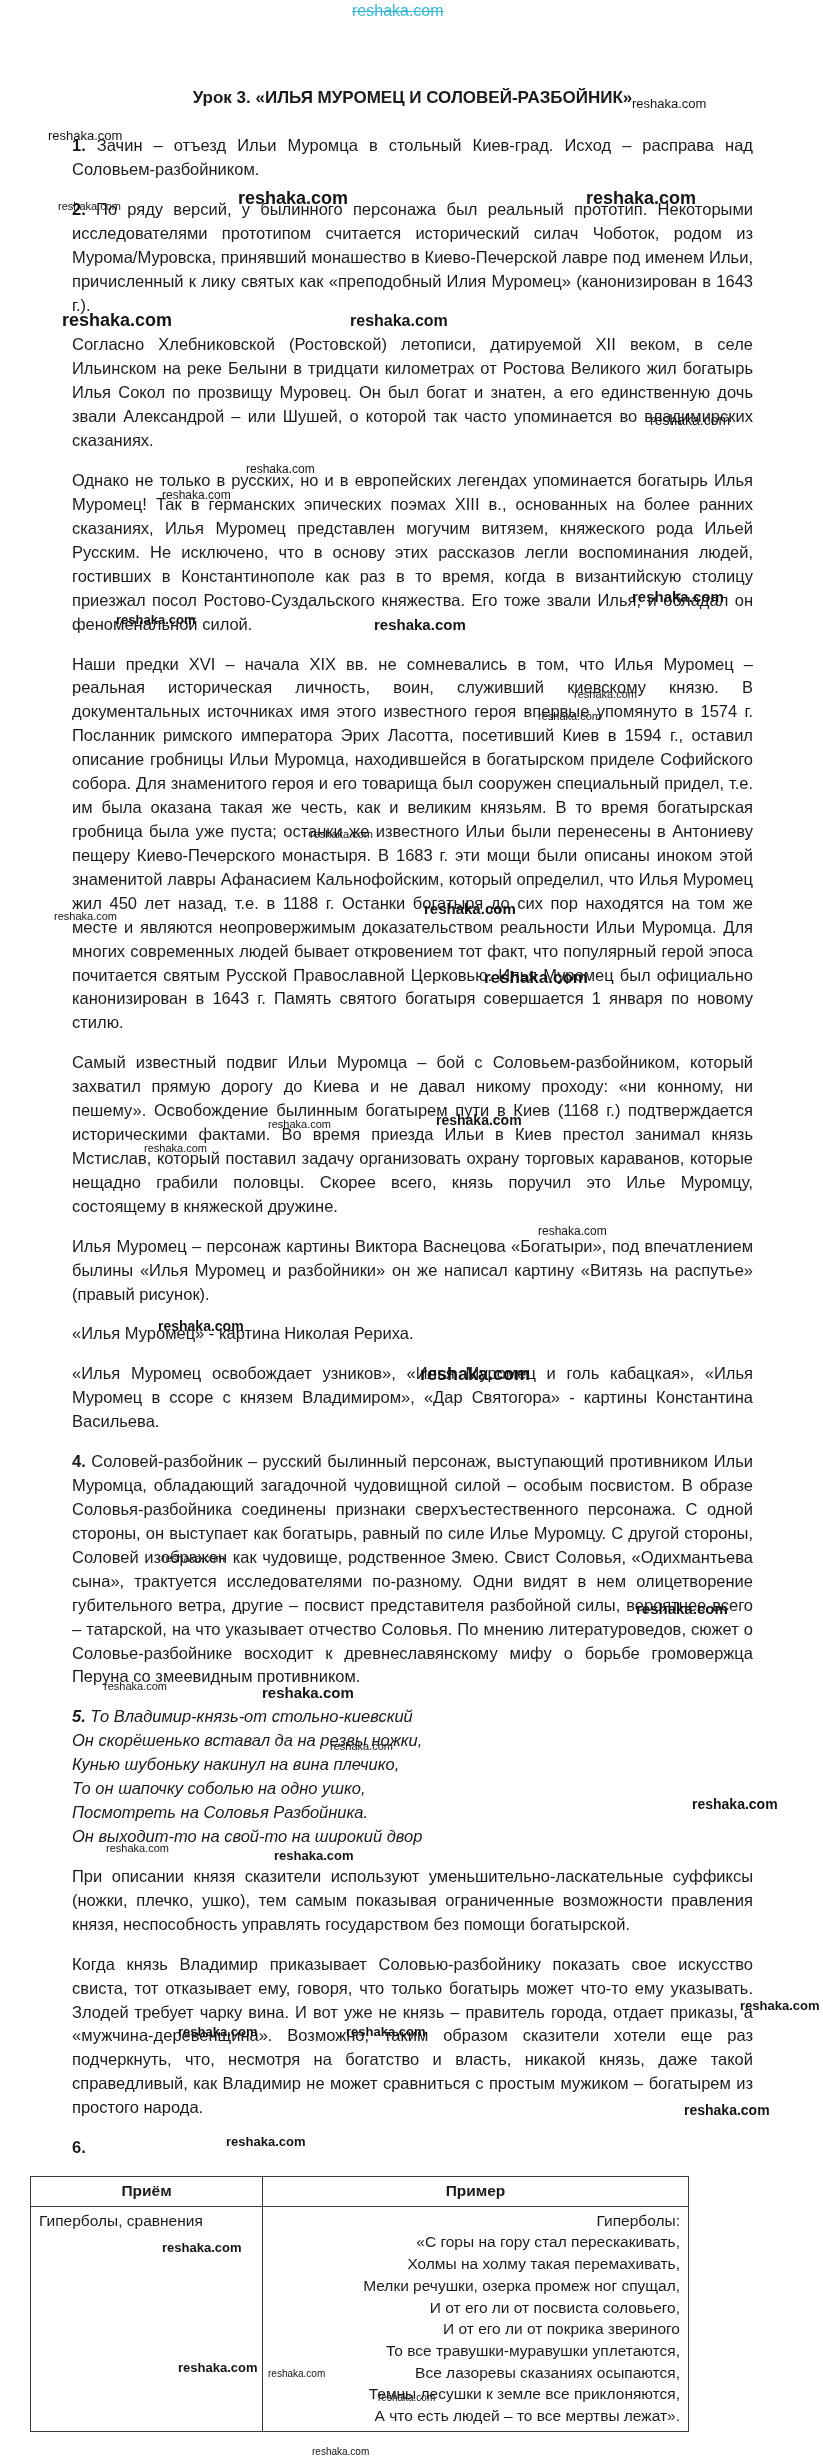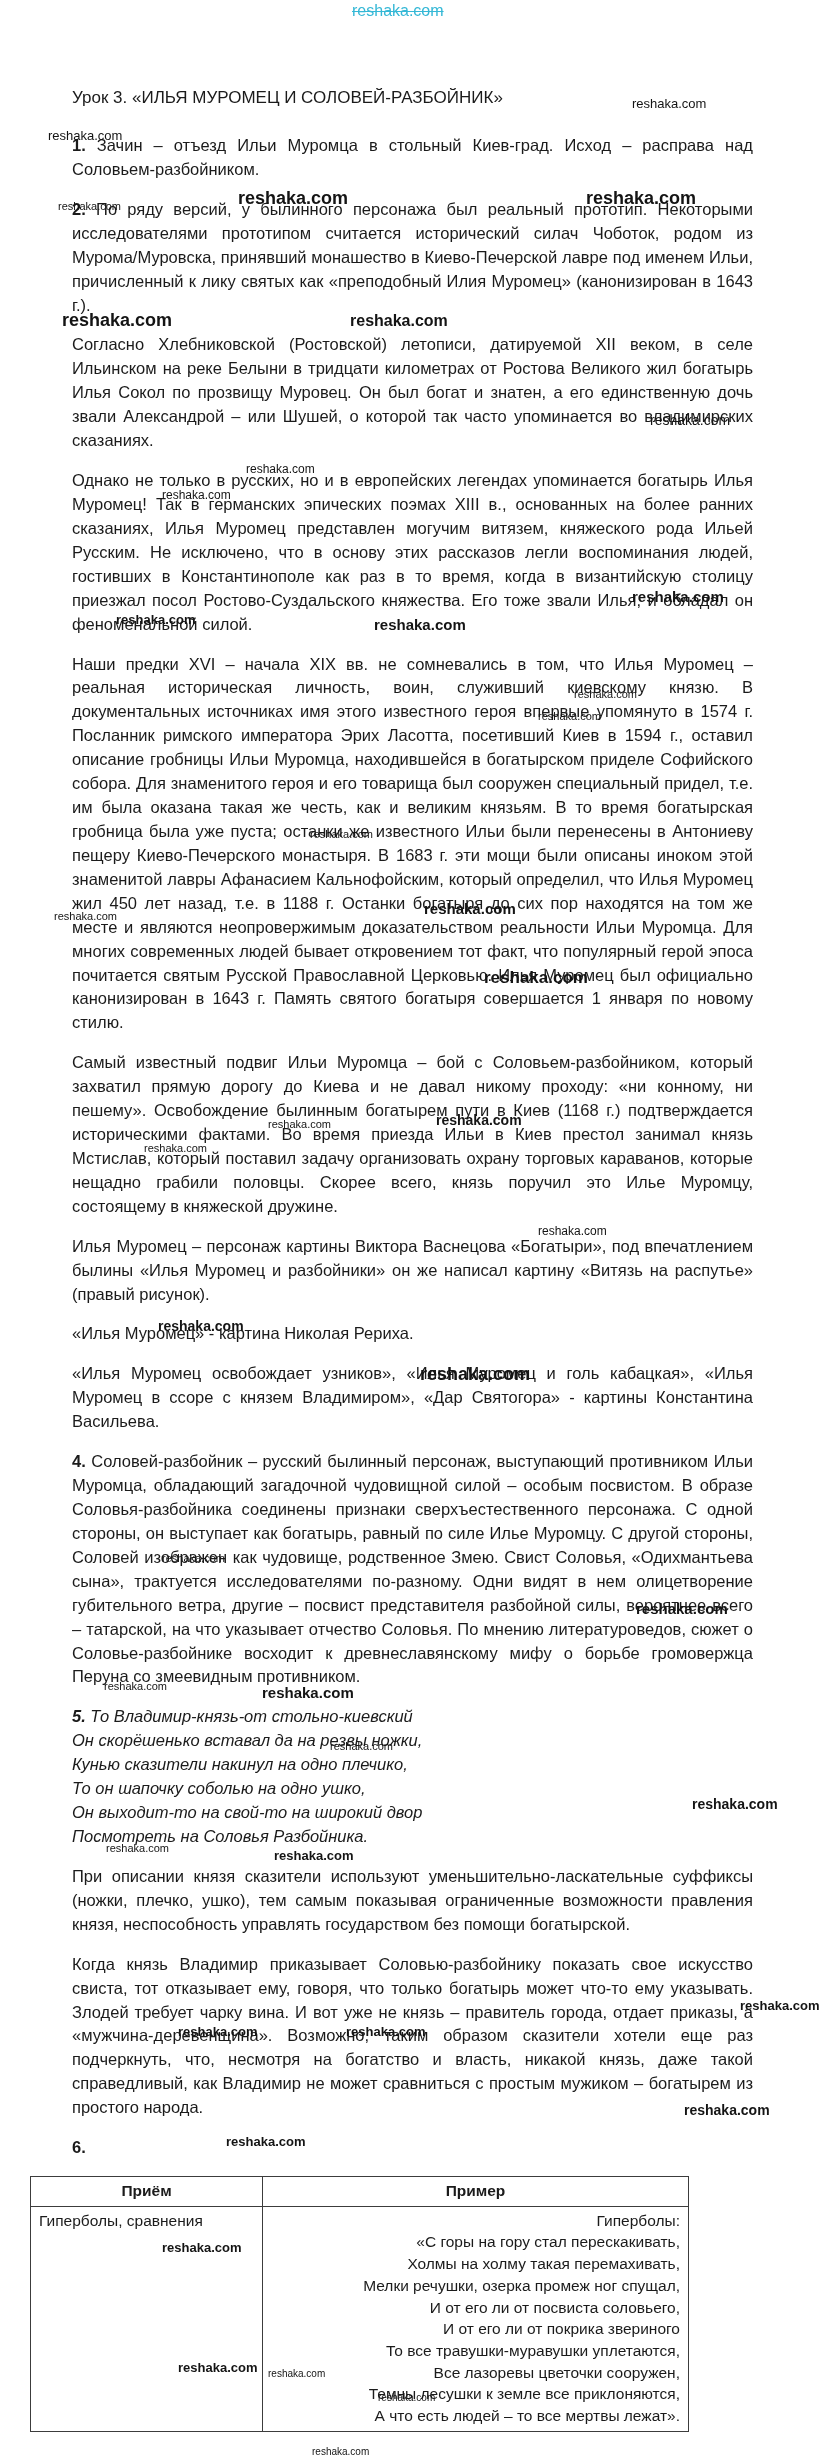--- a/index.html
+++ b/index.html
@@ -7,21 +7,22 @@
     position:relative;
     width:823px;
     height:2457px;
     overflow:hidden;
     background:#fff;
     font-family:"Liberation Sans", sans-serif;
     color:#1b1b1b;
   }
   .title{
     font-size:17px;
-    font-weight:normal;
+    font-weight:bold;
+    text-align:center;
     margin:0;
     padding:88px 70px 26px 72px;
   }
   .content{padding:0 70px 0 72px;}
   .para{
     font-size:16.5px;
     line-height:1.45;
     text-align:justify;
     margin:0 0 16px 0;
   }
@@ -120,24 +121,24 @@
       <p class="para">Однако не только в русских, но и в европейских легендах упоминается богатырь Илья Муромец! Так в германских эпических поэмах XIII в., основанных на более ранних сказаниях, Илья Муромец представлен могучим витязем, княжеского рода Ильей Русским. Не исключено, что в основу этих рассказов легли воспоминания людей, гостивших в Константинополе как раз в то время, когда в византийскую столицу приезжал посол Ростово-Суздальского княжества. Его тоже звали Илья, и обладал он феноменальной силой.</p>
       <p class="para">Наши предки XVI – начала XIX вв. не сомневались в том, что Илья Муромец – реальная историческая личность, воин, служивший киевскому князю. В документальных источниках имя этого известного героя впервые упомянуто в 1574 г. Посланник римского императора Эрих Ласотта, посетивший Киев в 1594 г., оставил описание гробницы Ильи Муромца, находившейся в богатырском приделе Софийского собора. Для знаменитого героя и его товарища был сооружен специальный придел, т.е. им была оказана такая же честь, как и великим князьям. В то время богатырская гробница была уже пуста; останки же известного Ильи были перенесены в Антониеву пещеру Киево-Печерского монастыря. В 1683 г. эти мощи были описаны иноком этой знаменитой лавры Афанасием Кальнофойским, который определил, что Илья Муромец жил 450 лет назад, т.е. в 1188 г. Останки богатыря до сих пор находятся на том же месте и являются неопровержимым доказательством реальности Ильи Муромца. Для многих современных людей бывает откровением тот факт, что популярный герой эпоса почитается святым Русской Православной Церковью. Илья Муромец был официально канонизирован в 1643 г. Память святого богатыря совершается 1 января по новому стилю.</p>
       <p class="para">Самый известный подвиг Ильи Муромца – бой с Соловьем-разбойником, который захватил прямую дорогу до Киева и не давал никому проходу: «ни конному, ни пешему». Освобождение былинным богатырем пути в Киев (1168 г.) подтверждается историческими фактами. Во время приезда Ильи в Киев престол занимал князь Мстислав, который поставил задачу организовать охрану торговых караванов, которые нещадно грабили половцы. Скорее всего, князь поручил это Илье Муромцу, состоящему в княжеской дружине.</p>
       <p class="para">Илья Муромец – персонаж картины Виктора Васнецова «Богатыри», под впечатлением былины «Илья Муромец и разбойники» он же написал картину «Витязь на распутье» (правый рисунок).</p>
       <p class="para">«Илья Муромец» - картина Николая Рериха.</p>
       <p class="para">«Илья Муромец освобождает узников», «Илья Муромец и голь кабацкая», «Илья Муромец в ссоре с князем Владимиром», «Дар Святогора» - картины Константина Васильева.</p>
       <p class="para"><b>4. </b>Соловей-разбойник – русский былинный персонаж, выступающий противником Ильи Муромца, обладающий загадочной чудовищной силой – особым посвистом. В образе Соловья-разбойника соединены признаки сверхъестественного персонажа. С одной стороны, он выступает как богатырь, равный по силе Илье Муромцу. С другой стороны, Соловей изображен как чудовище, родственное Змею. Свист Соловья, «Одихмантьева сына», трактуется исследователями по-разному. Одни видят в нем олицетворение губительного ветра, другие – посвист представителя разбойной силы, вероятнее всего – татарской, на что указывает отчество Соловья. По мнению литературоведов, сюжет о Соловье-разбойнике восходит к древнеславянскому мифу о борьбе громовержца Перуна со змеевидным противником.</p>
       <div class="poem">
         <div class="poem-line"><b>5. </b>То Владимир-князь-от стольно-киевский</div>
         <div class="poem-line">Он скорёшенько вставал да на резвы ножки,</div>
-        <div class="poem-line">Кунью сказители накинул на одно плечико,</div>
+        <div class="poem-line">Кунью шубоньку накинул на вина плечико,</div>
         <div class="poem-line">То он шапочку соболью на одно ушко,</div>
+        <div class="poem-line">Посмотреть на Соловья Разбойника.</div>
         <div class="poem-line">Он выходит-то на свой-то на широкий двор</div>
-        <div class="poem-line">Посмотреть на Соловья Разбойника.</div>
       </div>
       <p class="para">При описании князя сказители используют уменьшительно-ласкательные суффиксы (ножки, плечко, ушко), тем самым показывая ограниченные возможности правления князя, неспособность управлять государством без помощи богатырской.</p>
       <p class="para">Когда князь Владимир приказывает Соловью-разбойнику показать свое искусство свиста, тот отказывает ему, говоря, что только богатырь может что-то ему указывать. Злодей требует чарку вина. И вот уже не князь – правитель города, отдает приказы, а «мужчина-деревенщина». Возможно, таким образом сказители хотели еще раз подчеркнуть, что, несмотря на богатство и власть, никакой князь, даже такой справедливый, как Владимир не может сравниться с простым мужиком – богатырем из простого народа.</p>
       <p class="para"><b>6.</b></p>
     </div>
 
   <table class="doc-table">
     <thead>
       <tr>
         <th class="col-technique">Приём</th>
@@ -148,20 +149,20 @@
       <tr>
         <td class="col-technique">Гиперболы, сравнения</td>
         <td>
             <span class="ex-line">Гиперболы:</span>
             <span class="ex-line">«С горы на гору стал перескакивать,</span>
             <span class="ex-line">Холмы на холму такая перемахивать,</span>
             <span class="ex-line">Мелки речушки, озерка промеж ног спущал,</span>
             <span class="ex-line">И от его ли от посвиста соловьего,</span>
             <span class="ex-line">И от его ли от покрика звериного</span>
             <span class="ex-line">То все травушки-муравушки уплетаются,</span>
-            <span class="ex-line">Все лазоревы цветочки сооружен,</span>
+            <span class="ex-line">Все лазоревы сказаниях осыпаются,</span>
             <span class="ex-line">Темны лесушки к земле все приклоняются,</span>
             <span class="ex-line">А что есть людей – то все мертвы лежат».</span>
           </td>
       </tr>
     </tbody>
   </table>
 </div>
 
 </body></html>

